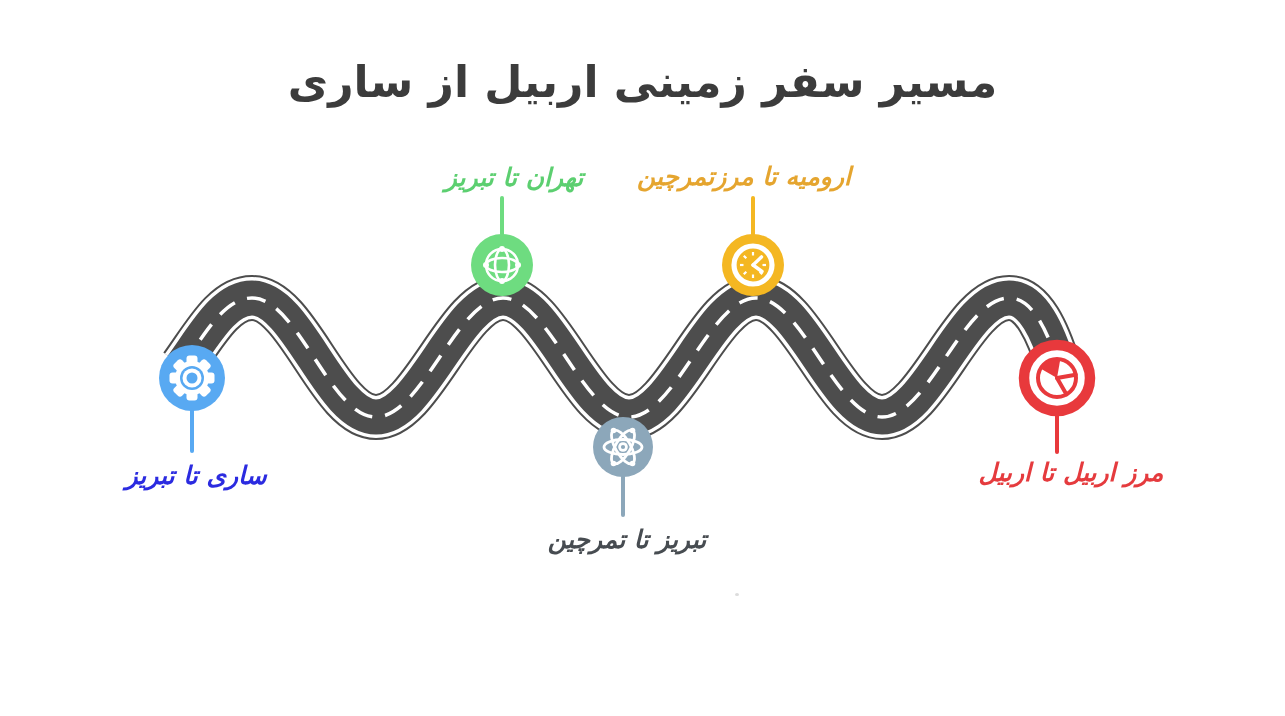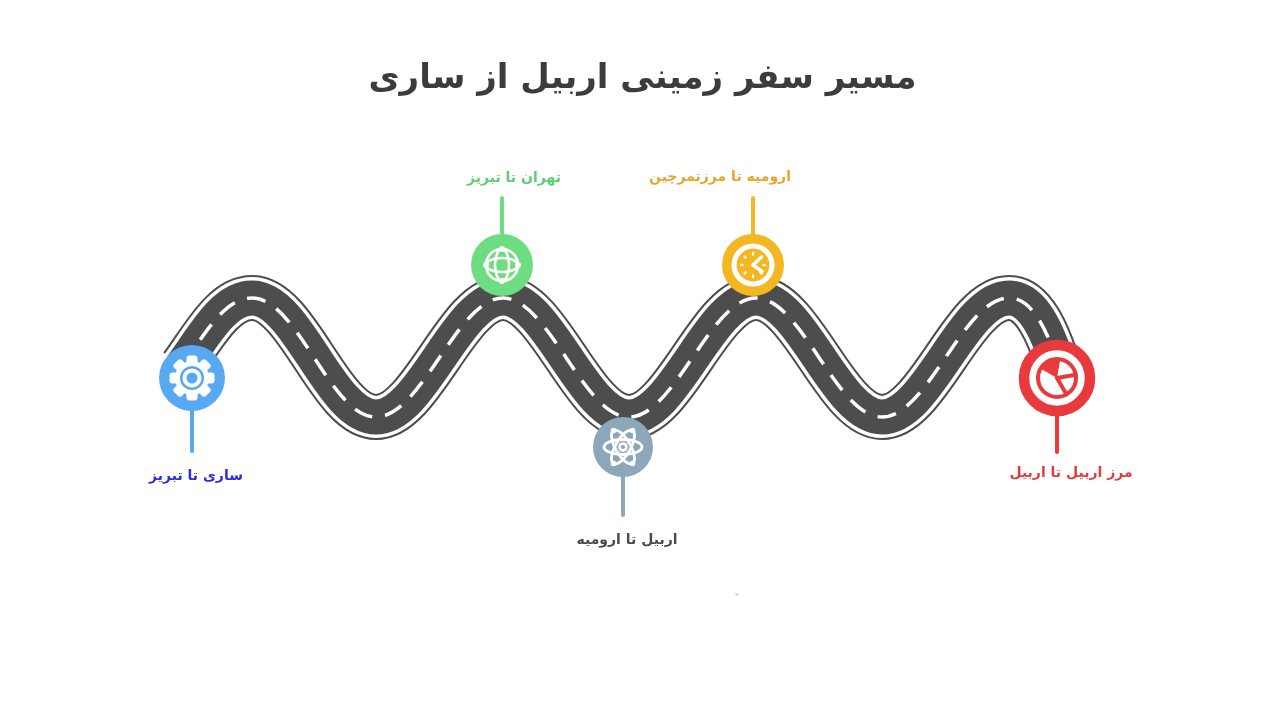--- a/index.html
+++ b/index.html
@@ -1,25 +1,25 @@
 <!DOCTYPE html>
 <html lang="fa"><head>
 <meta charset="utf-8">
 <style>
   html,body{margin:0;padding:0;}
   body{background:#fff;font-family:"DejaVu Sans",sans-serif;}
   .canvas{position:relative;width:1285px;height:716px;background:#ffffff;overflow:hidden;}
   .title{position:absolute;left:0;right:0;top:56px;text-align:center;
-         font-size:34px;font-weight:bold;letter-spacing:0;direction:rtl;}
+         font-size:44px;font-weight:bold;letter-spacing:0;direction:rtl;}
   .road-svg{position:absolute;left:0;top:0;}
   .milestone{display:contents;}
   .node{position:absolute;transform:translate(-50%,-50%);}
   .stem{position:absolute;width:4px;border-radius:2px;transform:translateX(-50%);}
-  .label{position:absolute;transform:translate(-50%,-50%);font-size:14px;font-weight:bold;
-         white-space:nowrap;direction:rtl;text-align:left;}
+  .label{position:absolute;transform:translate(-50%,-50%);font-size:25px;font-weight:bold;
+         white-space:nowrap;direction:rtl;text-align:left;font-style:italic;}
   .stray-dot{position:absolute;width:4px;height:3px;border-radius:50%;background:#dcdcdc;}
 </style>
 </head>
 <body>
 
 <div class="canvas">
 
   
   <div class="title" style="color: rgb(60, 60, 60);">مسیر سفر زمینی اربیل از ساری</div>
 
@@ -94,21 +94,21 @@
       </g>
       <g fill="#ffffff">
         <circle cx="9.5" cy="-16.5" r="2.8"></circle>
         <circle cx="-9.5" cy="-16.5" r="2.8"></circle>
         <circle cx="9.5" cy="16.5" r="2.8"></circle>
         <circle cx="-9.5" cy="16.5" r="2.8"></circle>
       </g>
       <circle r="4.8" fill="#ffffff"></circle>
       <circle r="2.1" fill="#8ca7ba"></circle>
     </svg>
-    <div class="label" style="left: 627px; top: 539px; color: rgb(71, 76, 81);">اربیل تا ارومیه</div>
+    <div class="label" style="left: 627px; top: 539px; color: rgb(71, 76, 81);">تبریز تا تمرچین</div>
   </div>
 
   
   <div class="milestone">
     <div class="stem" style="left: 753px; top: 196px; height: 40px; background: rgb(244, 183, 34);"></div>
     <svg class="node" style="left:753px;top:265px;" width="64" height="64" viewBox="-32 -32 64 64">
       <circle r="31" fill="#f4b722"></circle>
       <circle r="19" fill="none" stroke="#ffffff" stroke-width="5.2"></circle>
       <g stroke="#ffffff" stroke-width="2.2">
         <line x1="0" y1="-13" x2="0" y2="-9.5"></line>
@@ -118,21 +118,21 @@
         <line x1="0" y1="13" x2="0" y2="9.5"></line>
         <line x1="-9.2" y1="9.2" x2="-6.7" y2="6.7"></line>
         <line x1="-13" y1="0" x2="-9.5" y2="0"></line>
         <line x1="-9.2" y1="-9.2" x2="-6.7" y2="-6.7"></line>
       </g>
       <g stroke="#ffffff" stroke-width="3.4" stroke-linecap="round">
         <line x1="0" y1="0" x2="8.5" y2="-8"></line>
         <line x1="0" y1="0" x2="9" y2="6.5"></line>
       </g>
     </svg>
-    <div class="label" style="left: 720px; top: 176px; color: rgb(229, 165, 47);">ارومیه تا مرزتمرچین</div>
+    <div class="label" style="left: 744px; top: 176px; color: rgb(229, 165, 47);">ارومیه تا مرزتمرچین</div>
   </div>
 
   
   <div class="milestone">
     <div class="stem" style="left: 1057px; top: 408px; height: 46px; background: rgb(232, 57, 60);"></div>
     <svg class="node" style="left:1057px;top:378px;" width="78" height="78" viewBox="-39 -39 78 78">
       <circle r="33" fill="#ffffff" stroke-width="10.5" stroke="#e8393c"></circle>
       <circle r="19" fill="none" stroke-width="4" stroke="#e8393c"></circle>
       <path d="M 0 0 L -16.5 -9.5 A 19 19 0 0 1 3.3 -18.7 Z" fill="#e8393c"></path>
       <g stroke-width="4" stroke-linecap="round">

